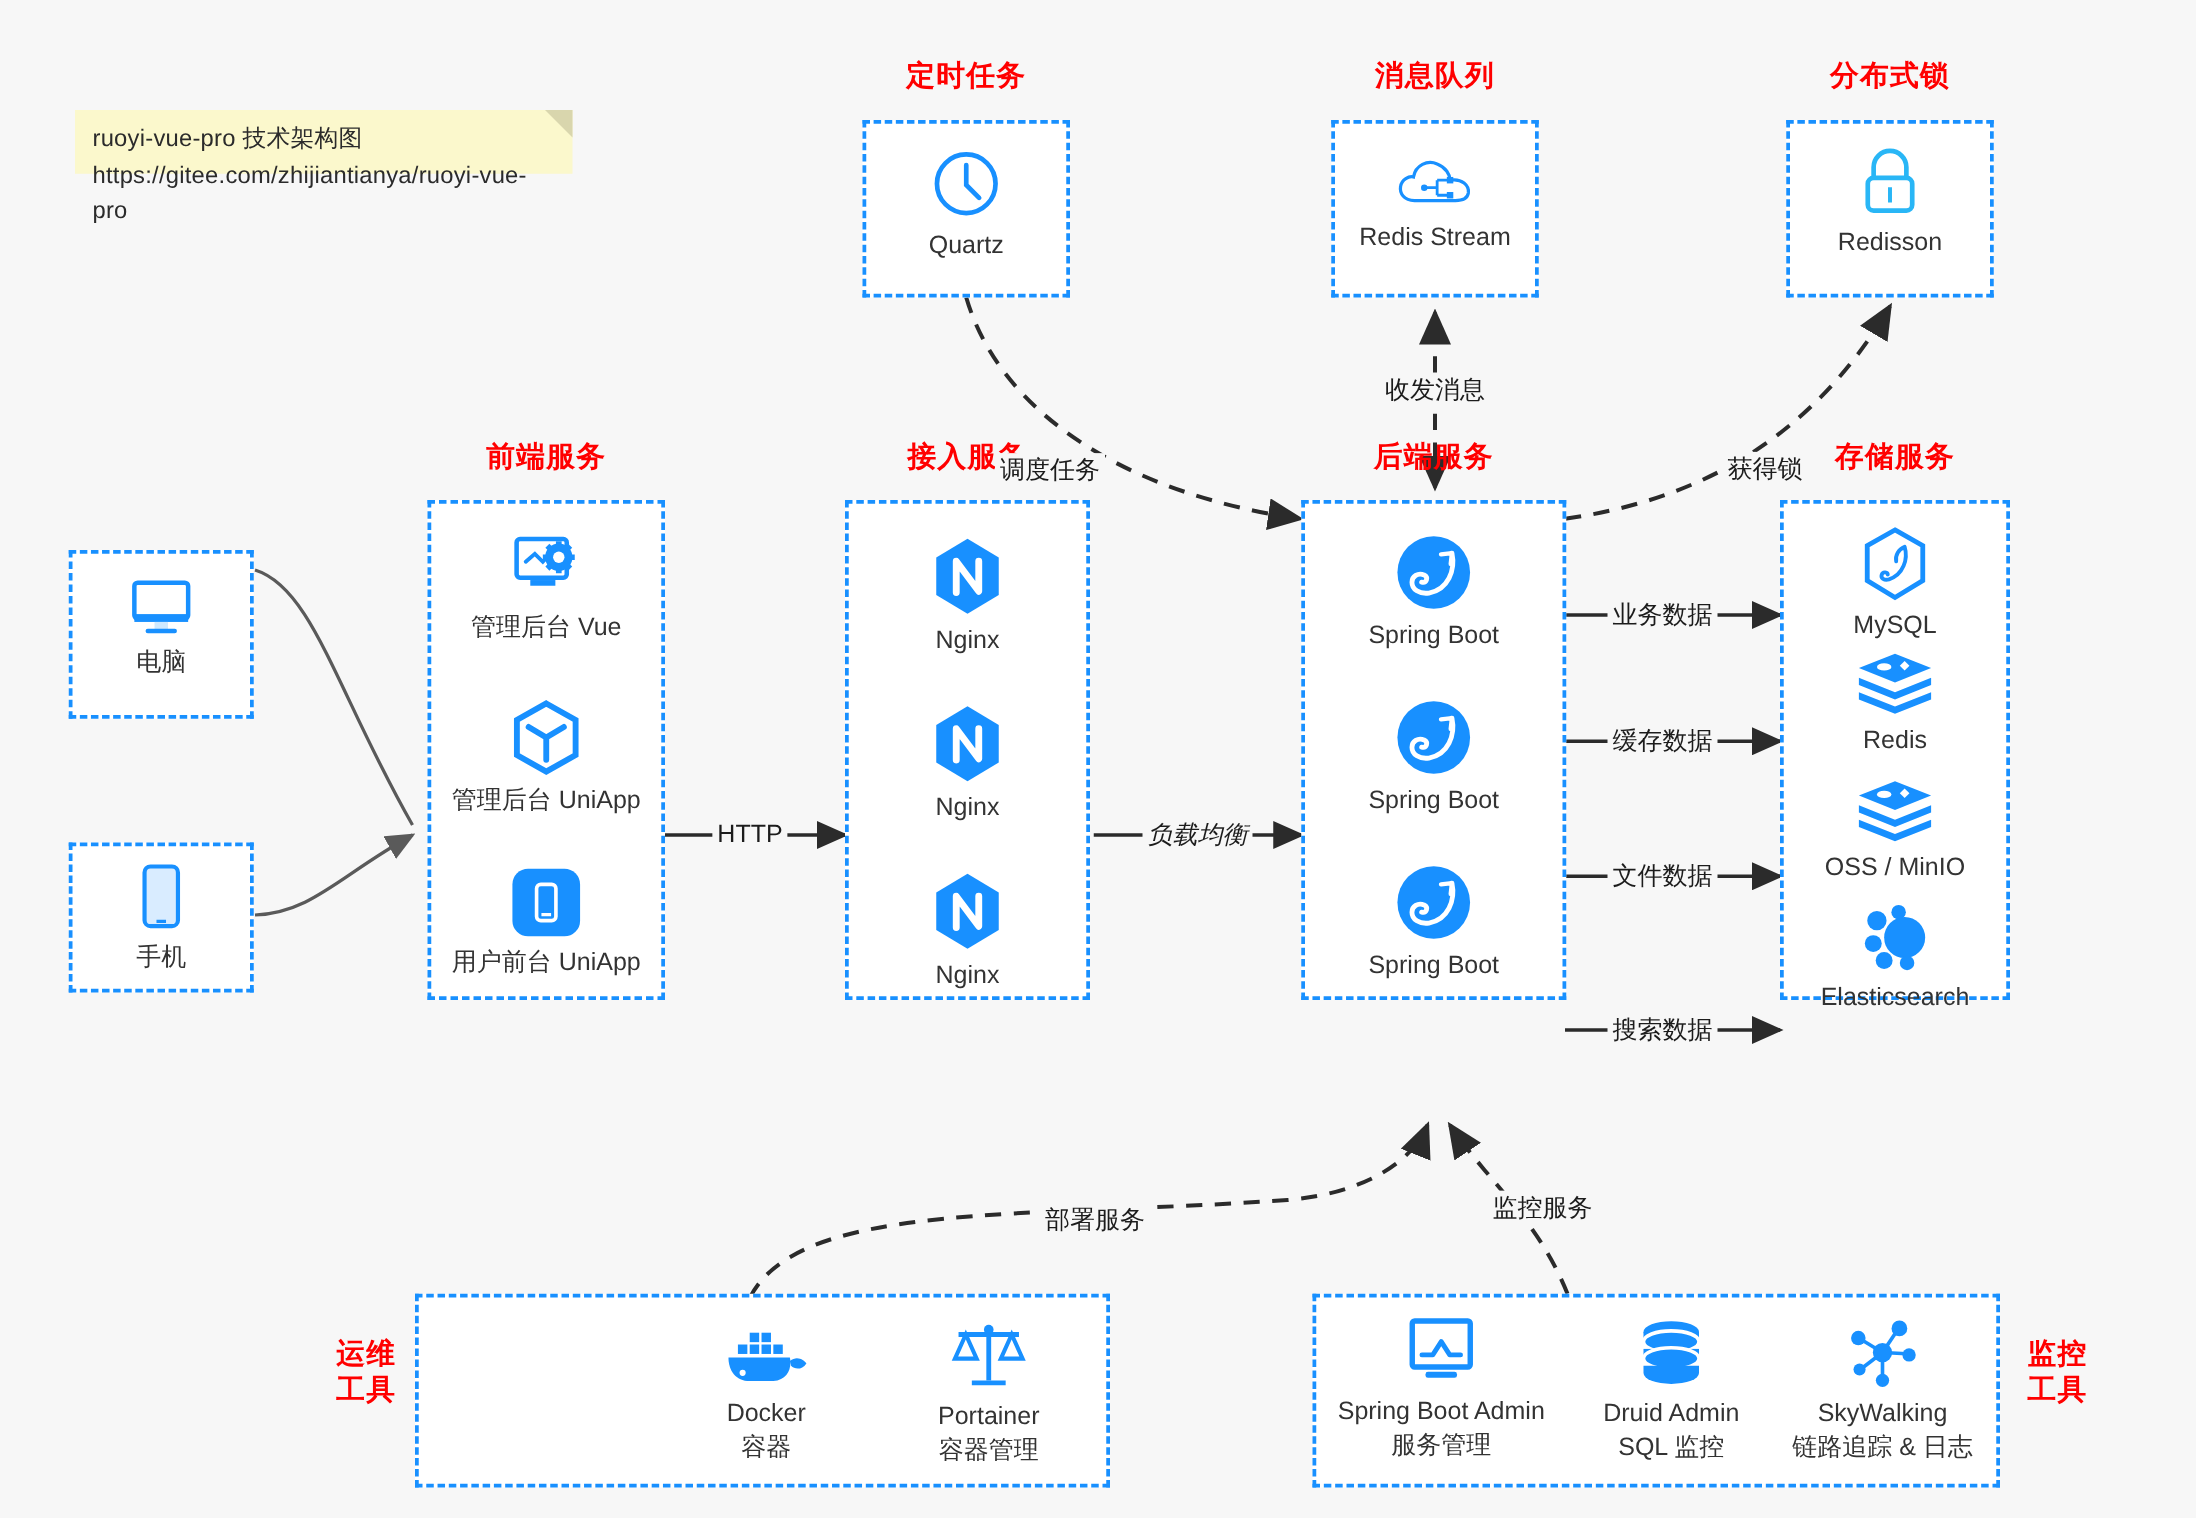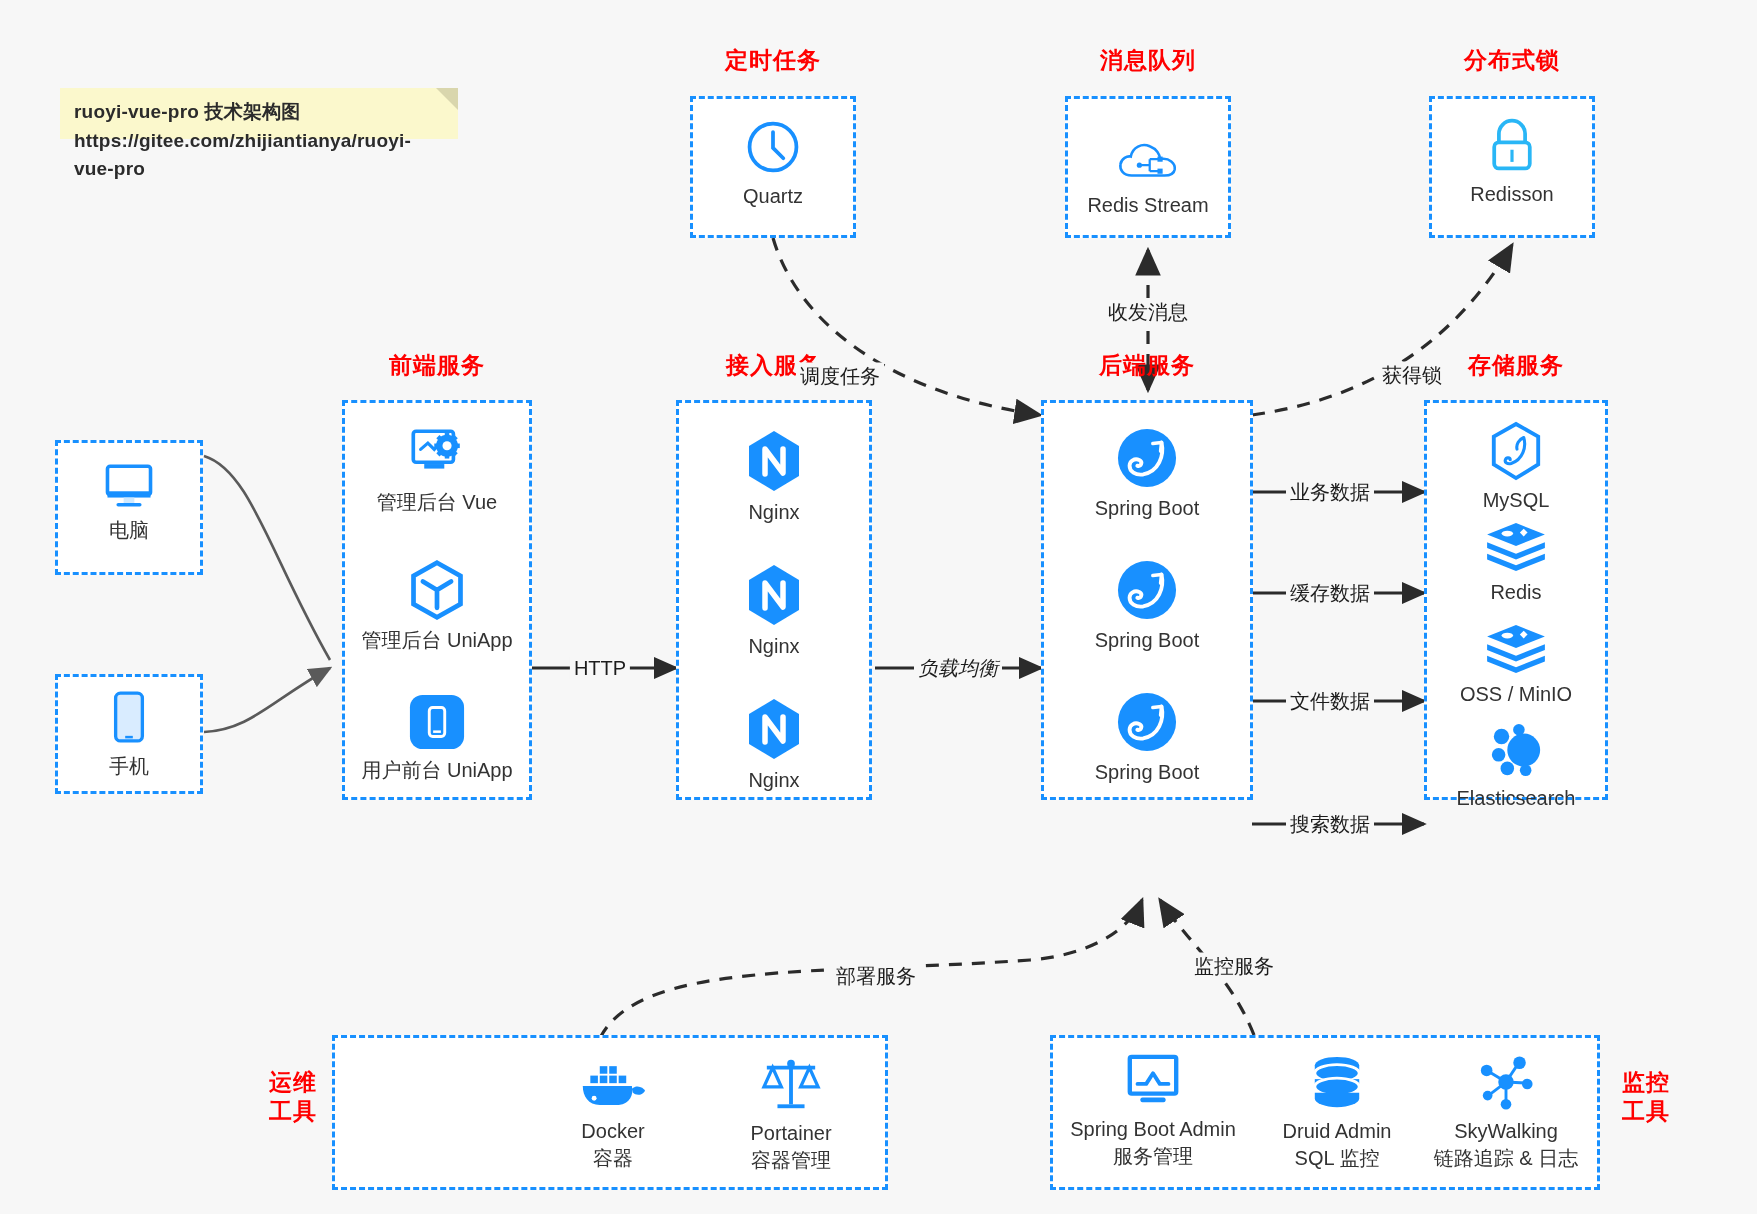--- a/index.html
+++ b/index.html
@@ -10,21 +10,21 @@
     position:relative;overflow:hidden;
   }
   .stage{position:absolute;inset:0;}
   svg.wires{position:absolute;left:0;top:0;width:1757px;height:1214px;pointer-events:none;}
 
   
   .note{
     position:absolute;left:60px;top:88px;width:398px;height:51px;
     background:#fbf8cc;
     padding:10px 14px 10px 14px;box-sizing:border-box;
-    font-size:19px;color:#2b2b2b;line-height:1.5;letter-spacing:.2px;font-weight:bold;
+    font-size:19px;color:#2b2b2b;line-height:1.5;letter-spacing:.2px;
   }
   .note .fold{position:absolute;right:0;top:0;width:0;height:0;
     border-left:22px solid transparent;border-top:22px solid #d9d6ad;}
 
   
   .group{
     position:absolute;box-sizing:border-box;
     border:3px dashed #1890ff;background:#ffffff;
   }
   .grouptitle{
@@ -107,21 +107,21 @@
       <svg class="ic" width="60" height="60" viewBox="0 0 64 64">
         <circle cx="32" cy="32" r="25" fill="none" stroke="#1890ff" stroke-width="4"></circle>
         <path d="M32 16 L32 33 L43 44" fill="none" stroke="#1890ff" stroke-width="4" stroke-linecap="round"></path>
       </svg>
       <div class="lbl">Quartz</div>
     </div>
   </div>
 
   <div class="grouptitle" style="left:1065px;top:45px;width:166px;">消息队列</div>
   <div class="group" style="left:1065px;top:96px;width:166px;height:142px;">
-    <div class="node" style="top:35px;">
+    <div class="node" style="top:20px;">
       <svg class="ic" width="62" height="52" viewBox="0 0 72 56">
         <path d="M17 46 C7 46 3 39 4 33 C5 26 12 23 16 24 C18 13 29 8 38 12 C46 15 50 22 50 27 C61 25 68 32 67 39 C66 45 60 46 55 46 Z" fill="none" stroke="#1890ff" stroke-width="3"></path>
         <path d="M28 34 L38 34 M38 27 L38 41 M38 27 L48 27 M38 41 L48 41" stroke="#1890ff" stroke-width="2.6" fill="none"></path>
         <circle cx="26" cy="34" r="3" fill="#1890ff"></circle>
         <rect x="47" y="24" width="6" height="6" fill="#1890ff"></rect>
         <rect x="47" y="38" width="6" height="6" fill="#1890ff"></rect>
       </svg>
       <div class="lbl">Redis Stream</div>
     </div>
   </div>

